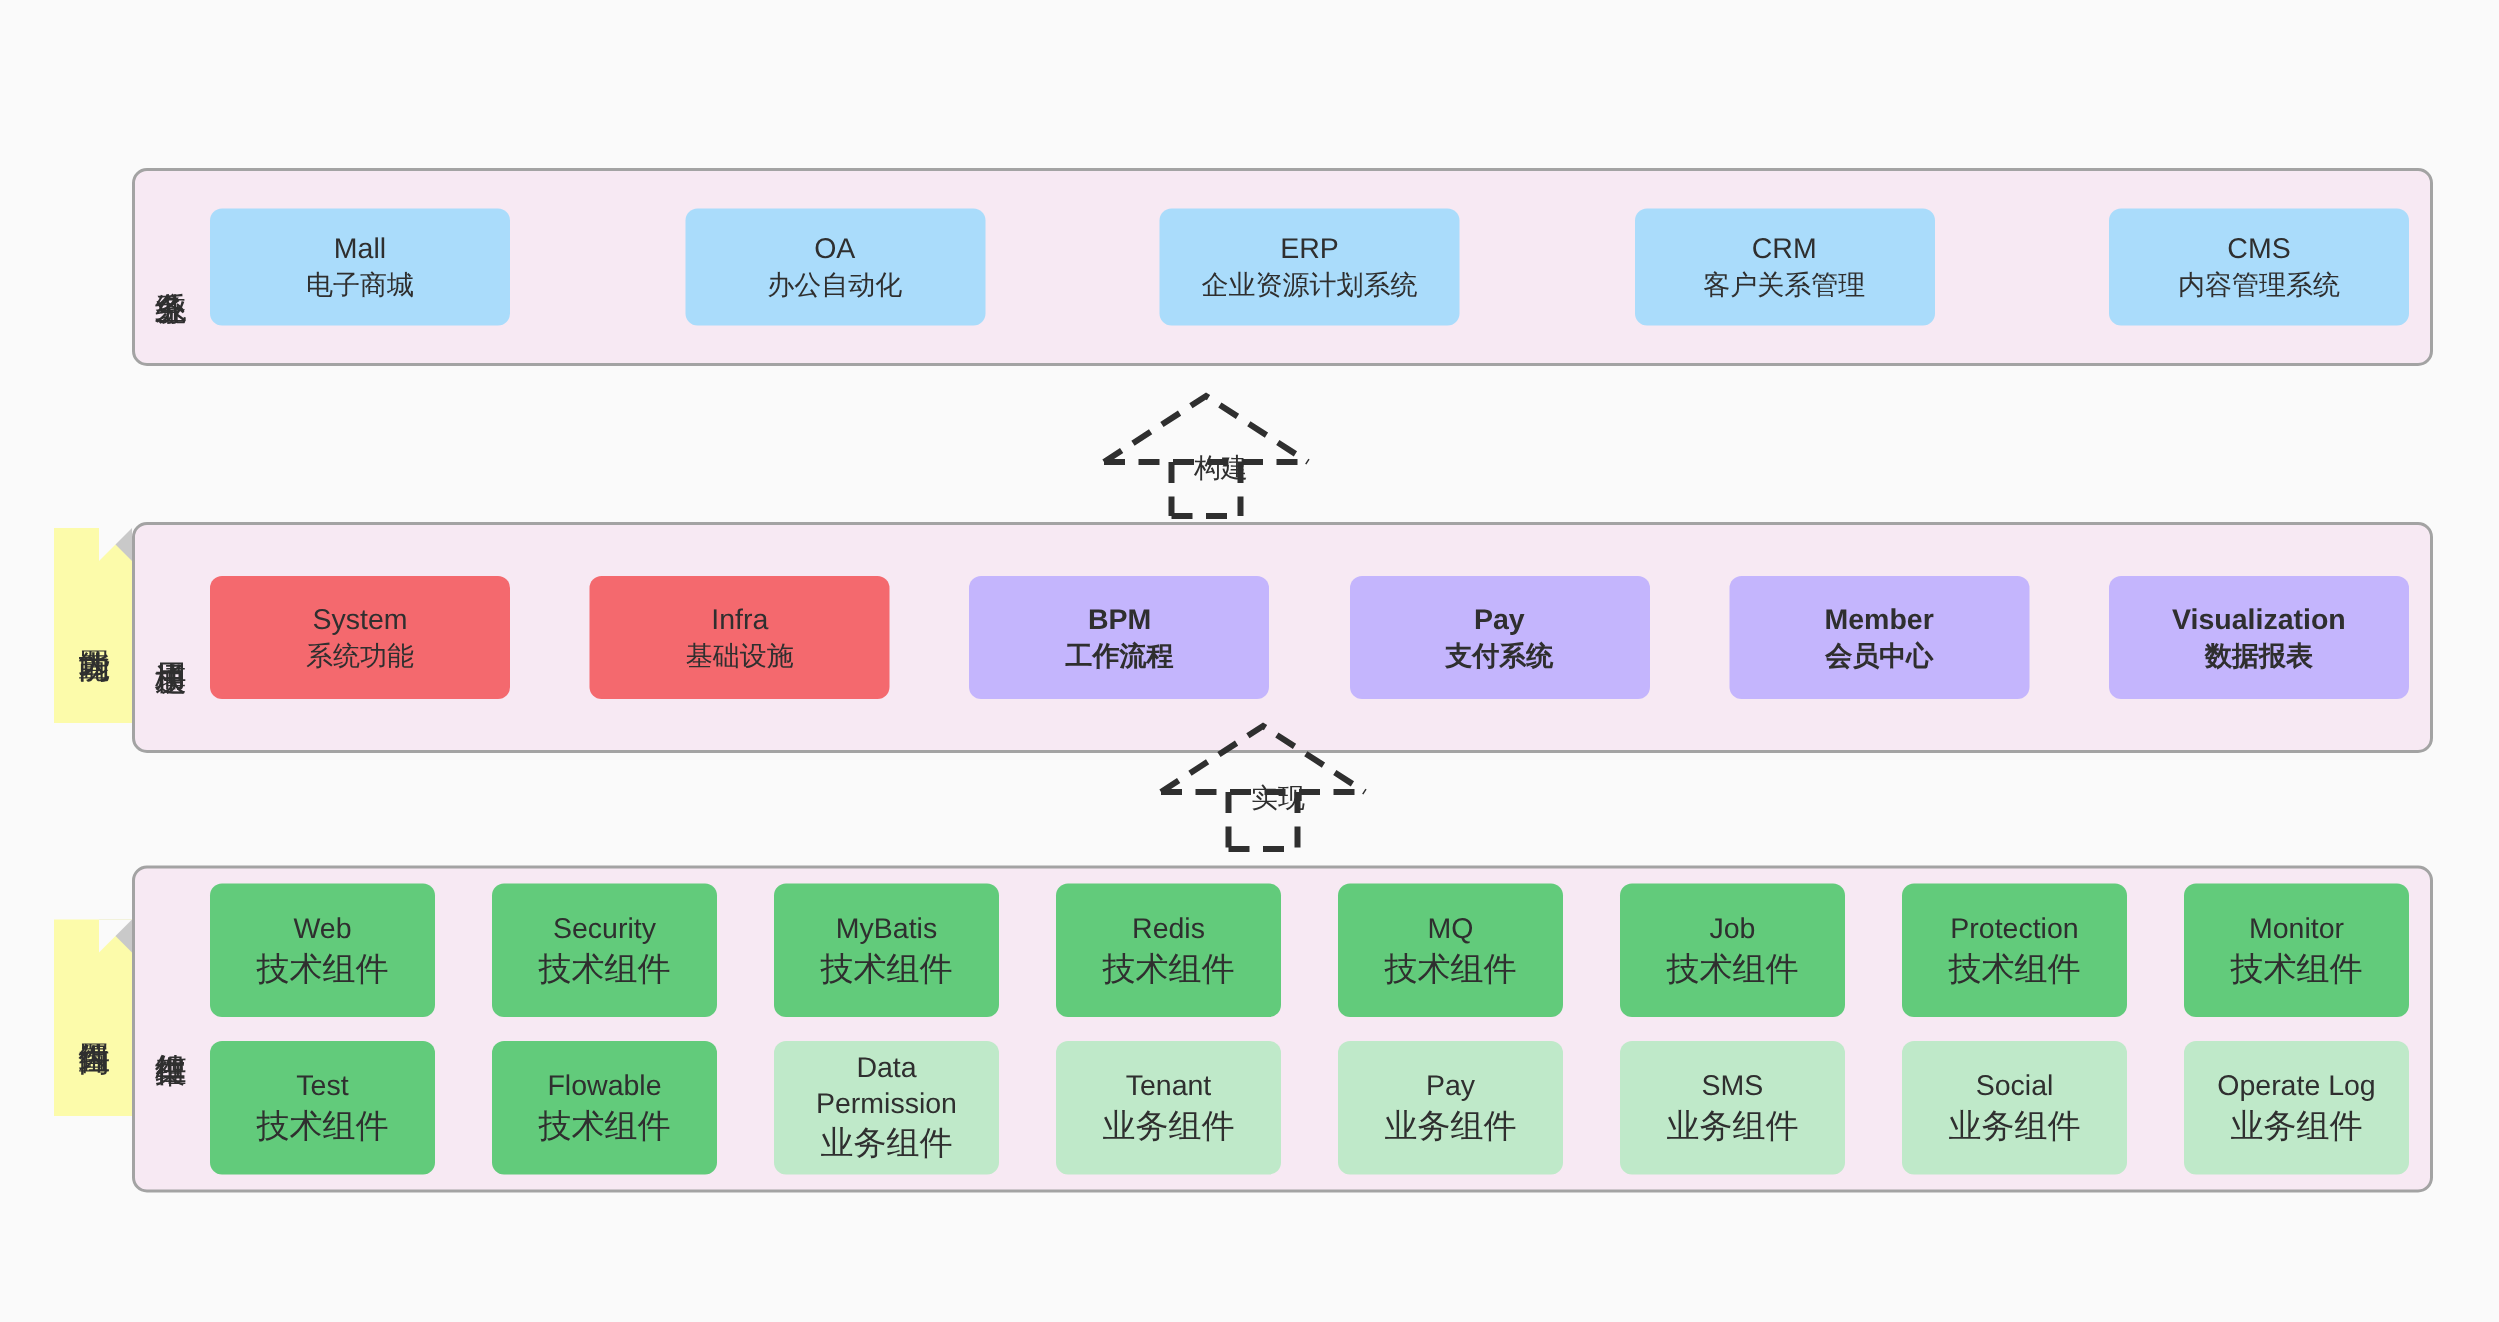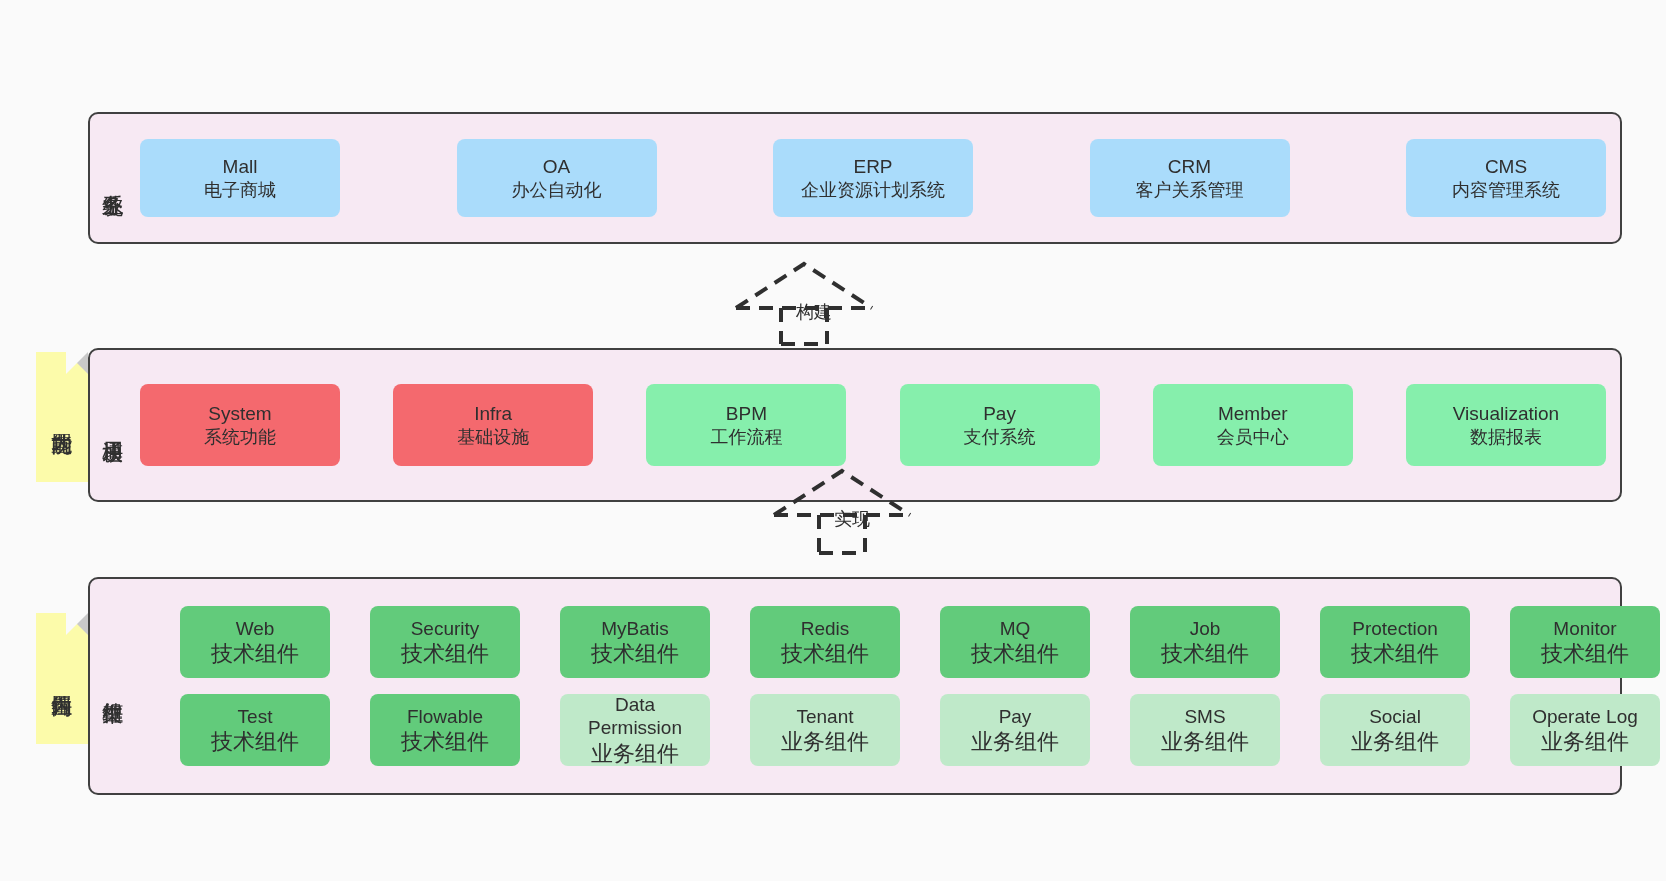--- a/index.html
+++ b/index.html
@@ -22,21 +22,21 @@
     left: 0; top: 0;
     width: 1666px;
     height: 881px;
   }
 
   
   .layer {
     position: absolute;
     box-sizing: border-box;
     background: #f7e9f3;
-    border: 2px solid #404040;
+    border: 2px solid #a3a3a3;
     border-radius: 10px;
     display: flex;
     flex-direction: row;
     align-items: stretch;
   }
 
   
   .layer-caption {
     flex: 0 0 auto;
     width: 46px;
@@ -85,24 +85,24 @@
   }
   .node .t1 { font-size: 19px; }
   .node .t2 { font-size: 18px; }
 
   
   .biz .node { width: 200px; height: 78px; background: #aadcfb; }
 
   
   .mod .node { width: 200px; height: 82px; }
   .node.strong { background: #f4696e; }
-  .node.soft   { background: #86efac; }
-
-  
-  .fw .node { width: 150px; height: 72px; margin-left: 40px; }
+  .node.soft   { background: #c4b5fd; font-weight: bold; }
+
+  
+  .fw .node { width: 150px; height: 89px; }
   .node.tech { background: #62cb7b; }
   .node.biz2 { background: #bfe9c9; }
   .fw .node .t1 { font-size: 19px; }
   .fw .node .t2 { font-size: 22px; }
 
   
   .note {
     position: absolute;
     box-sizing: border-box;
     background: #fcfbaa;
@@ -229,21 +229,21 @@
             <div class="t2">会员中心</div>
           </div>
           <div class="node soft">
             <div class="t1">Visualization</div>
             <div class="t2">数据报表</div>
           </div>
         </div>
     </div>
   </div>
 
-  <div class="arrow" id="arrow-implement" style="left:770px; top:465px;text-decoration:underline;">
+  <div class="arrow" id="arrow-implement" style="left:770px; top:478px;text-decoration:underline;">
     <svg width="145" height="90" viewBox="0 0 145 90" aria-hidden="true">
       <polyline points="4,50 72,6 140,50" fill="none" stroke="#2f2f2f" stroke-width="4" stroke-dasharray="14,9" stroke-linecap="butt"></polyline>
       <line x1="4" y1="50" x2="140" y2="50" stroke="#2f2f2f" stroke-width="4" stroke-dasharray="14,9"></line>
       <line x1="49" y1="50" x2="49" y2="88" stroke="#2f2f2f" stroke-width="4" stroke-dasharray="14,9"></line>
       <line x1="95" y1="50" x2="95" y2="88" stroke="#2f2f2f" stroke-width="4" stroke-dasharray="14,9"></line>
       <line x1="49" y1="88" x2="95" y2="88" stroke="#2f2f2f" stroke-width="4" stroke-dasharray="14,9"></line>
     </svg>
     <span class="arrow-label" style="left:64px; top:42px;">实现</span>
   </div>
 

